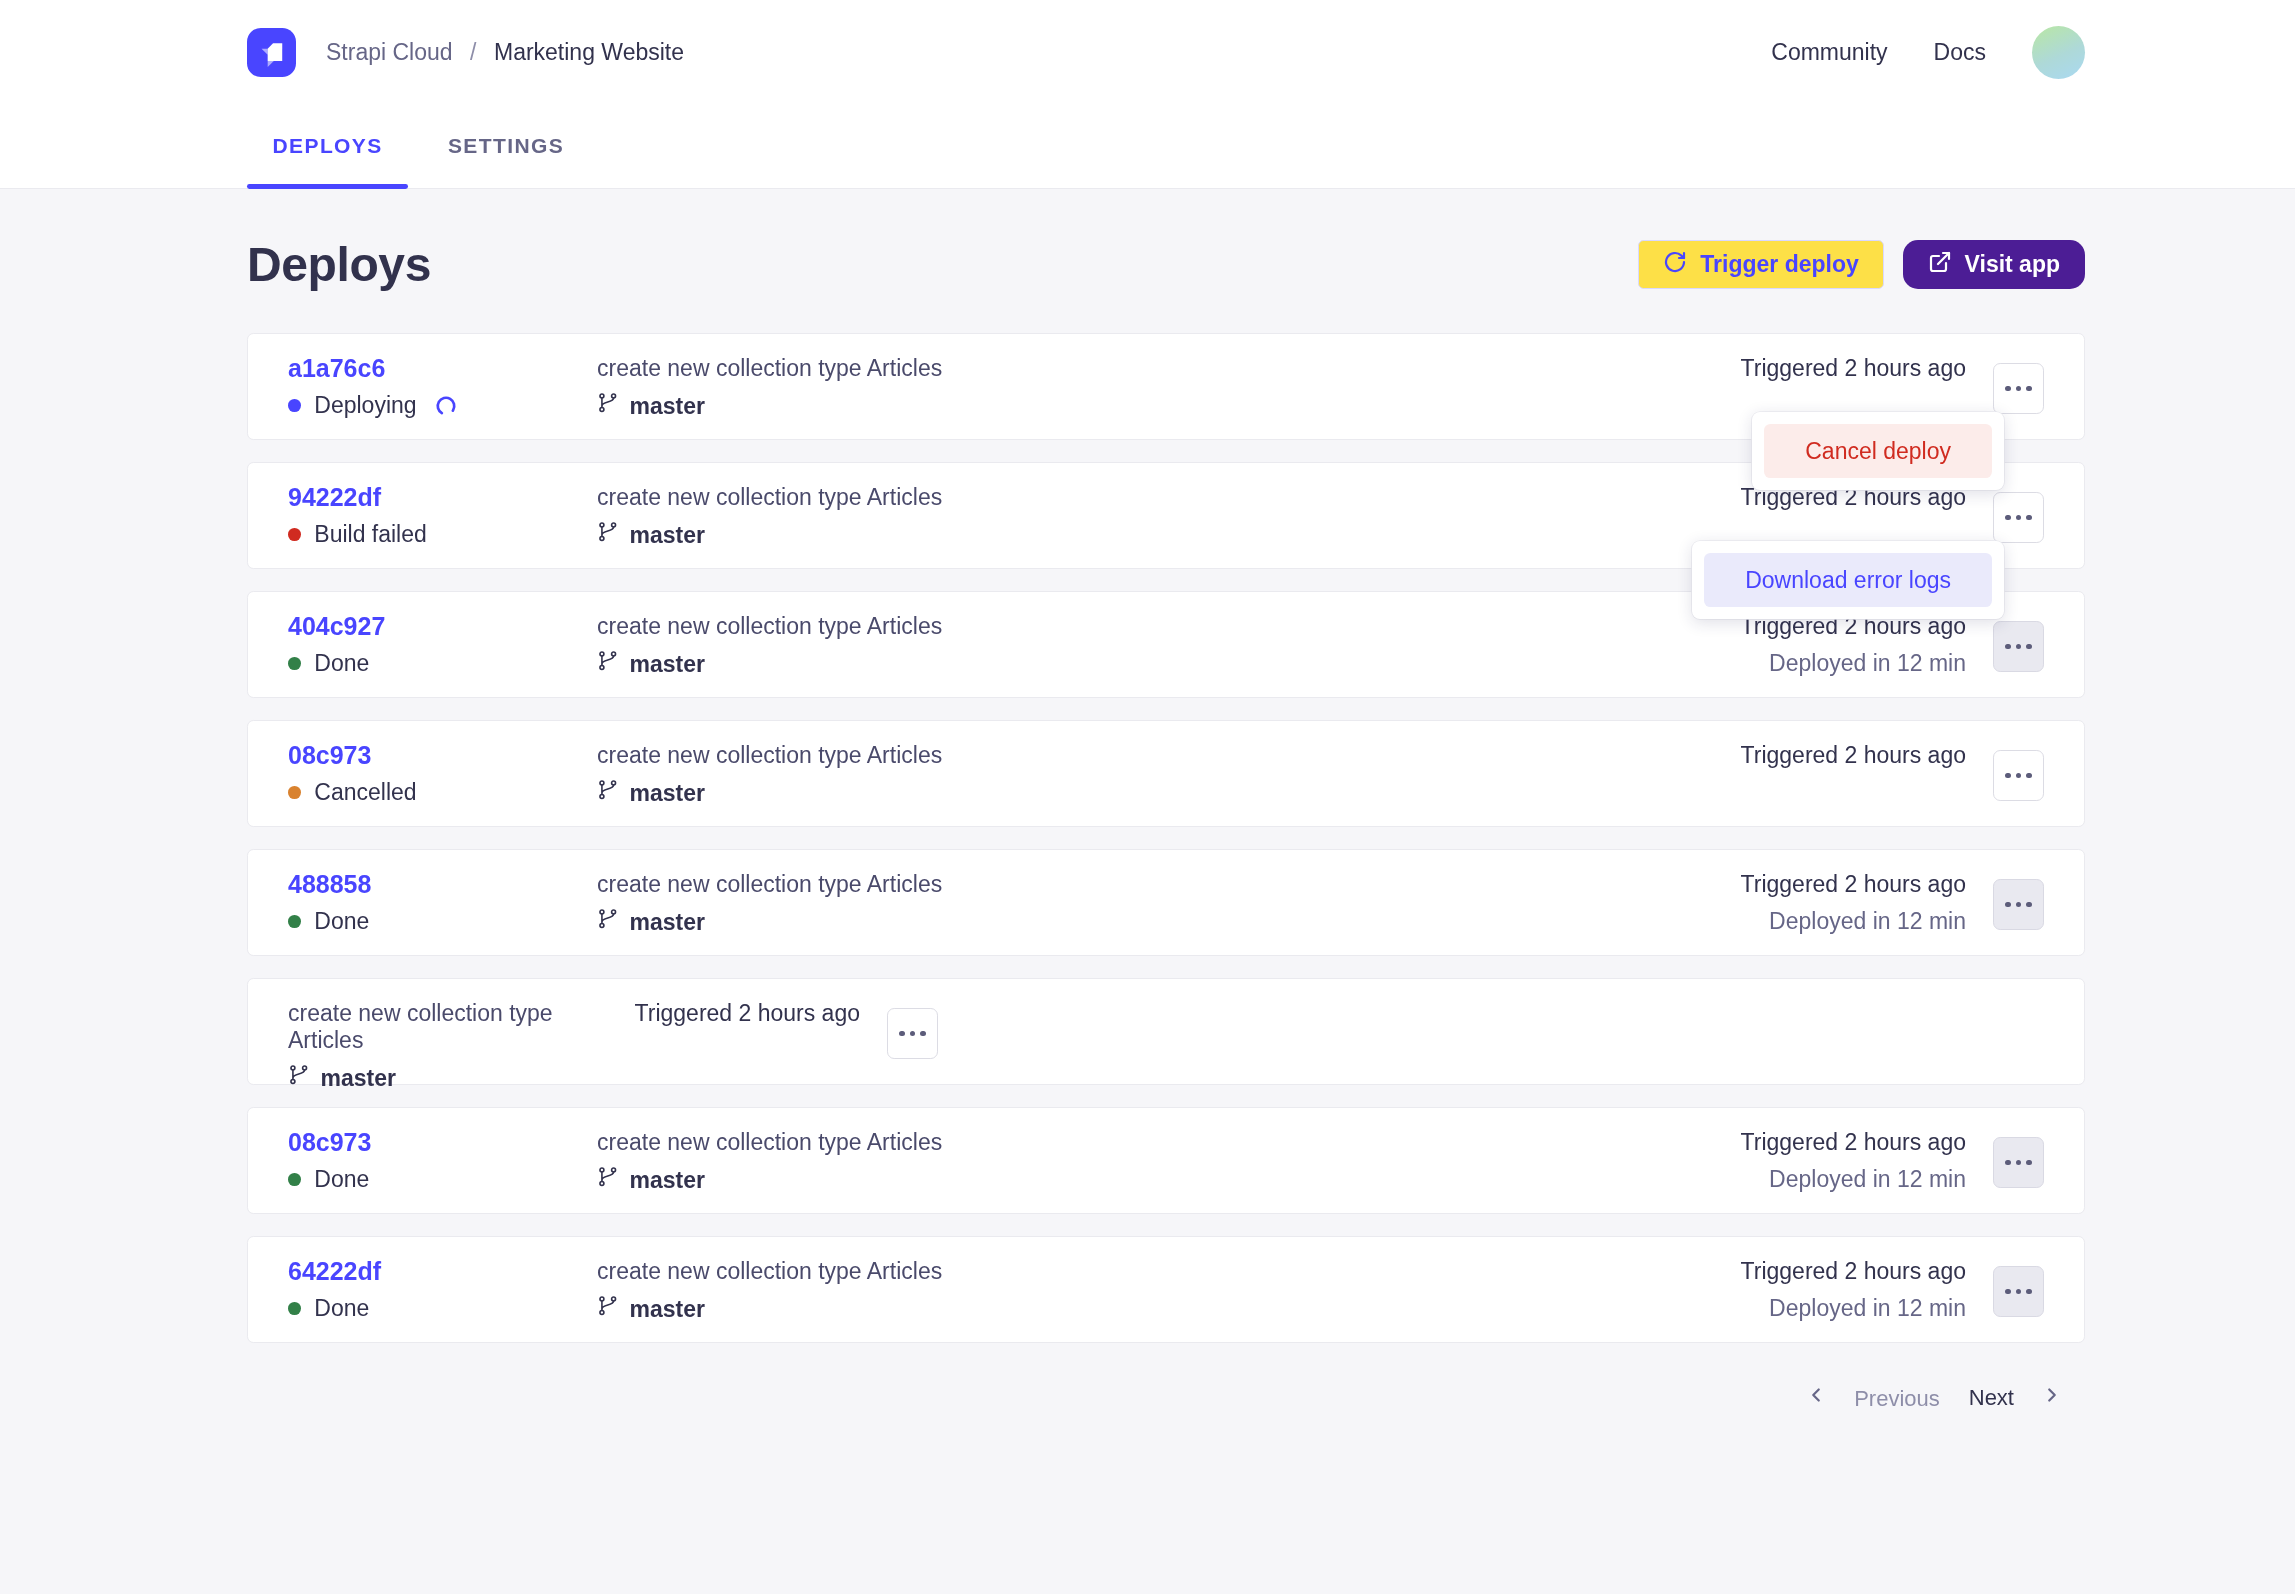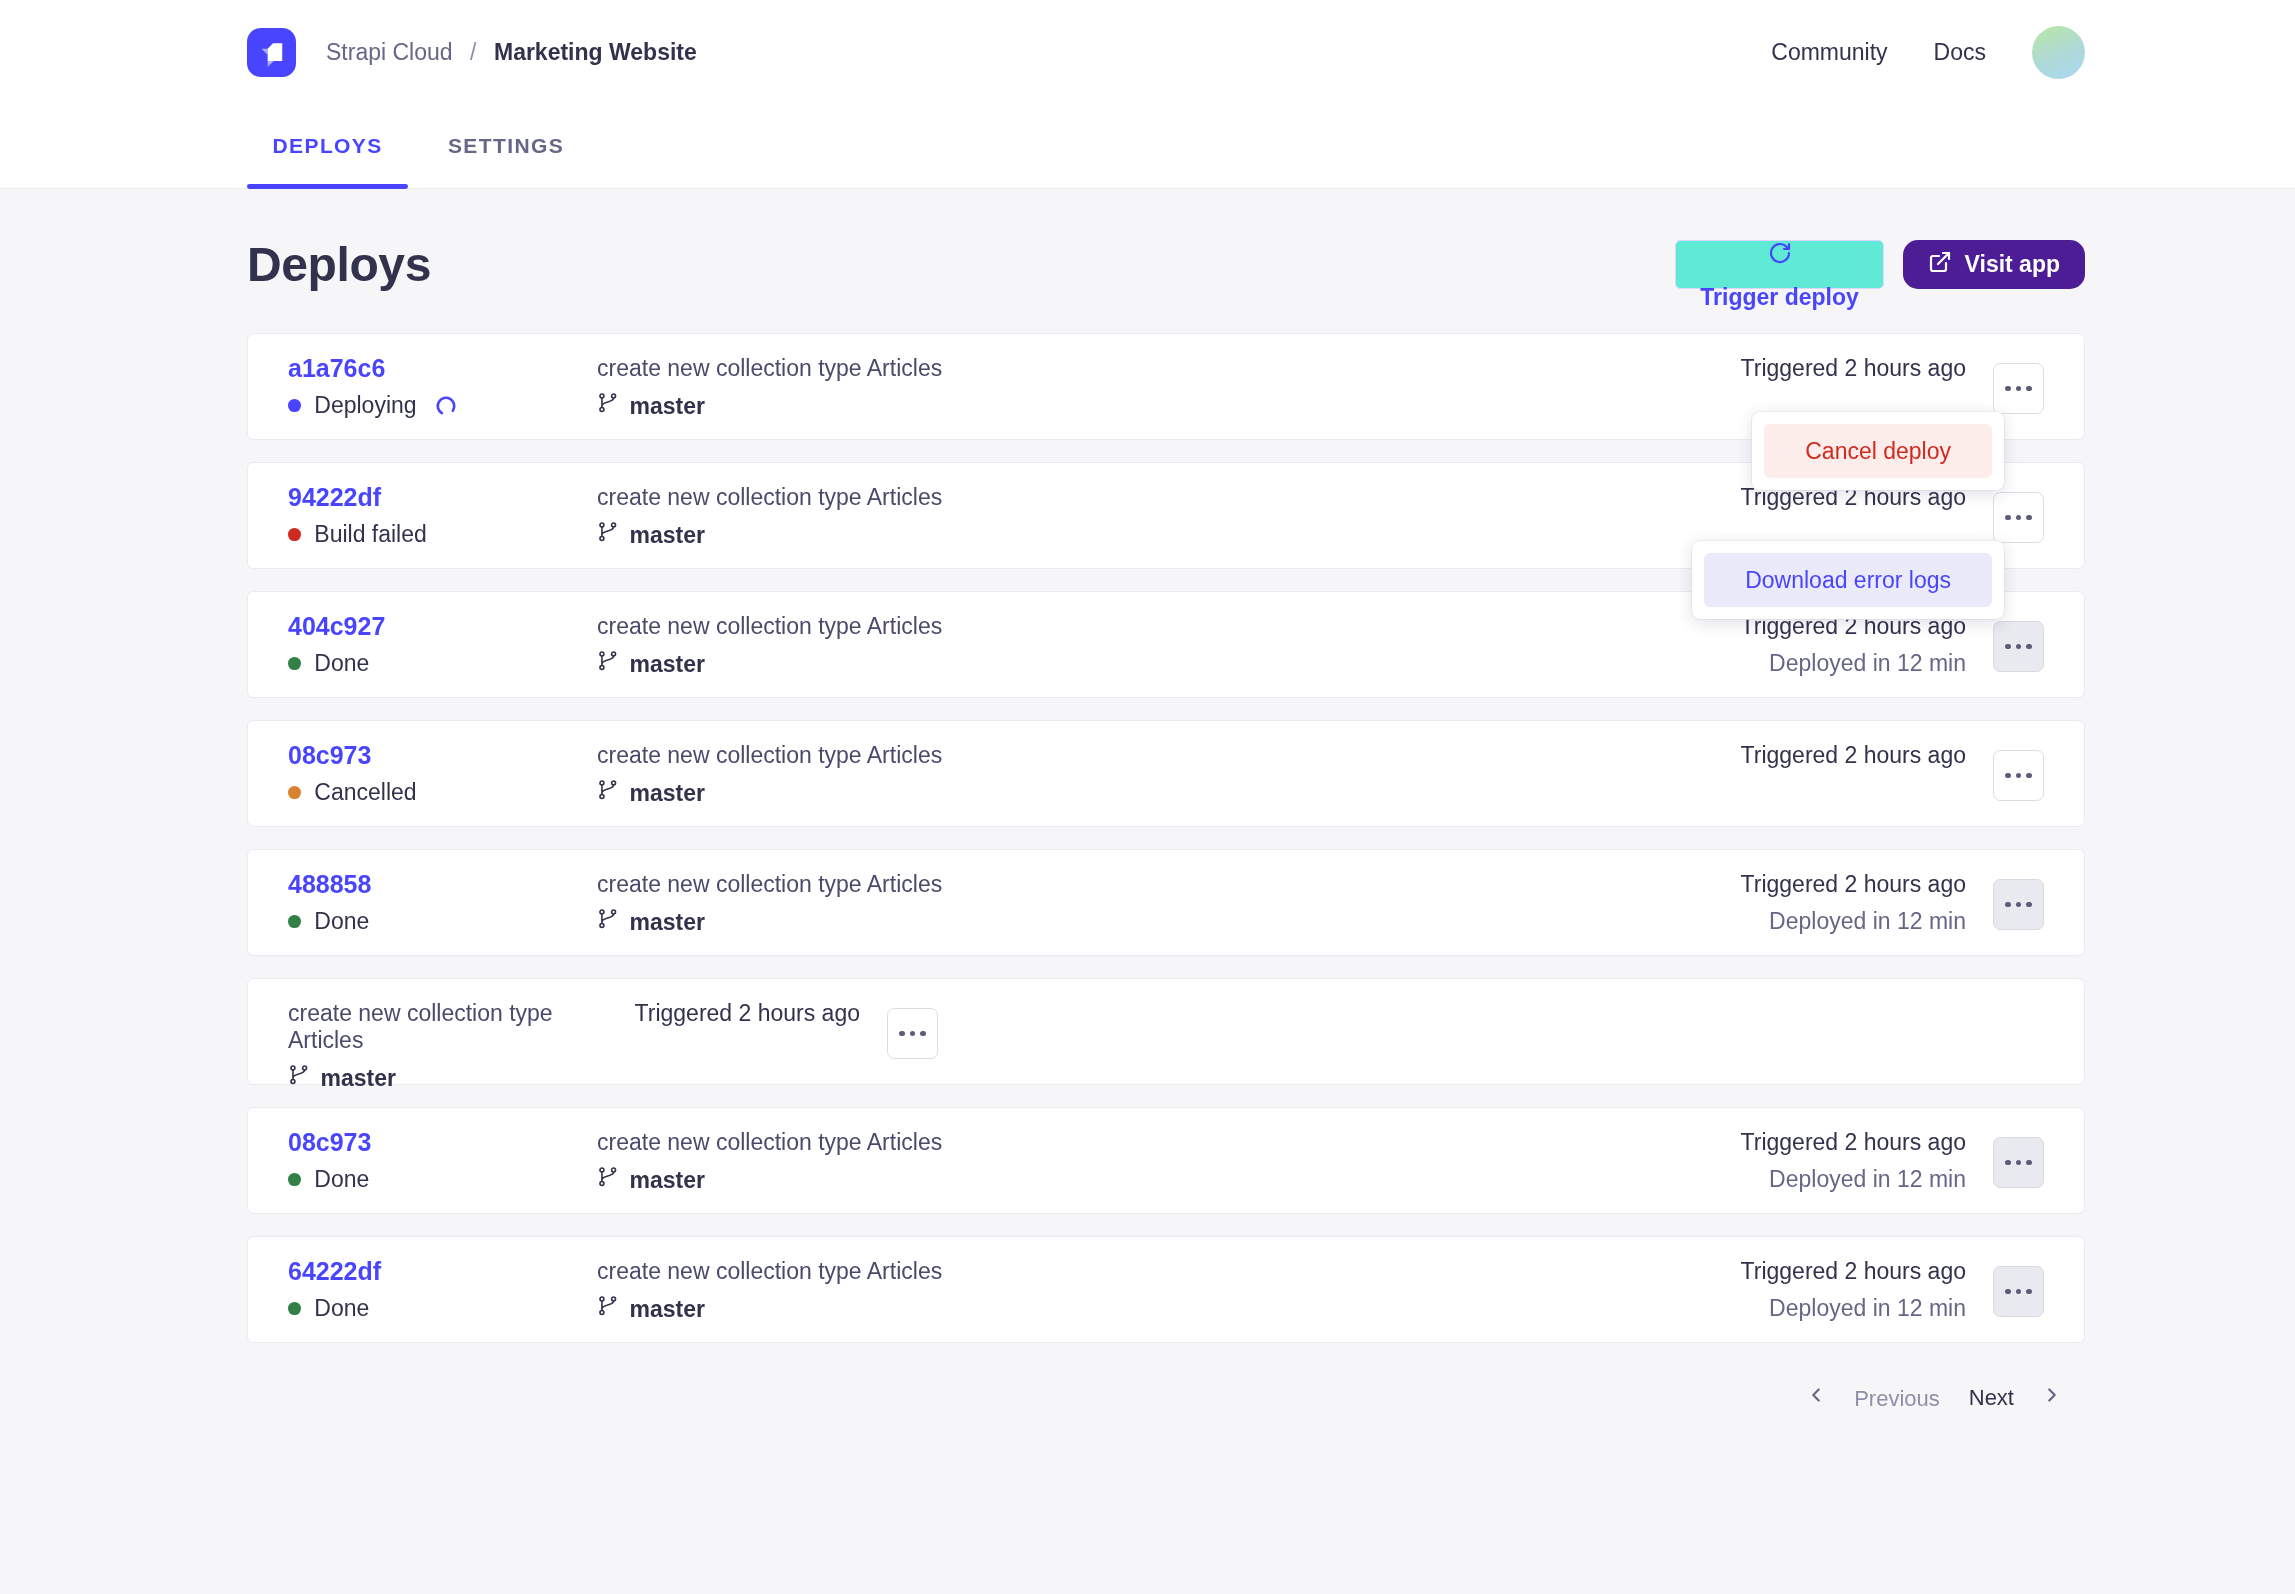--- a/index.html
+++ b/index.html
@@ -18,21 +18,21 @@
     display:flex; align-items:center;
     padding:0 210px 0 247px;
   }
   .logo {
     width:49px; height:49px; border-radius:14.3px;
     display:inline-flex; cursor:pointer; flex:none;
   }
   .breadcrumb { display:flex; align-items:center; gap:17.5px; margin-left:30px; font-size:23px; }
   .crumb-root { color:#666687; cursor:pointer; }
   .crumb-sep { color:#8e8ea9; }
-  .crumb-current { color:#32324d; font-weight:bold; }
+  .crumb-current { color:#32324d; font-weight:normal; }
   .topnav { margin-left:auto; display:flex; align-items:center; gap:46px; }
   .topnav-link { font-size:23px; color:#32324d; cursor:pointer; }
   .avatar {
     width:53px; height:53px; border-radius:50%;
     background:linear-gradient(155deg,#b9e7a3 0%,#aed9d8 55%,#a9d9f2 100%);
     cursor:pointer;
   }
 
   
   .tabsbar {
@@ -55,21 +55,21 @@
   .main { padding:0 210px 0 247px; }
   .page-head { margin-top:48px; display:flex; align-items:center; }
   .page-title { font-size:48px; font-weight:bold; color:#32324d; letter-spacing:-0.4px; }
   .head-actions { margin-left:auto; display:flex; gap:19px; }
   .btn {
     display:inline-flex; align-items:center; gap:12.8px;
     height:49px; padding:0 24px; border-radius:5.6px;
     font-size:23px; font-weight:bold; cursor:pointer; border:0.8px solid transparent;
     font-family:"Liberation Sans", sans-serif;
   }
-  .btn-secondary { background:#5eead4; border-color:#d9d8ff; color:#4945ff;flex-direction:column; }
+  .btn-secondary { background:#fde047; border-color:#d9d8ff; color:#4945ff; }
   .btn-primary { background:#4c1d95; color:#ffffff;border-radius:15px; }
   .btn svg { flex:none; }
 
   
   .deploy-list { margin-top:41px; }
   .card {
     position:relative;
     background:#ffffff; border:0.8px solid #eaeaef; border-radius:6.4px;
     height:107px; margin-bottom:22px;
     display:grid; grid-template-columns:309px 1fr auto;

